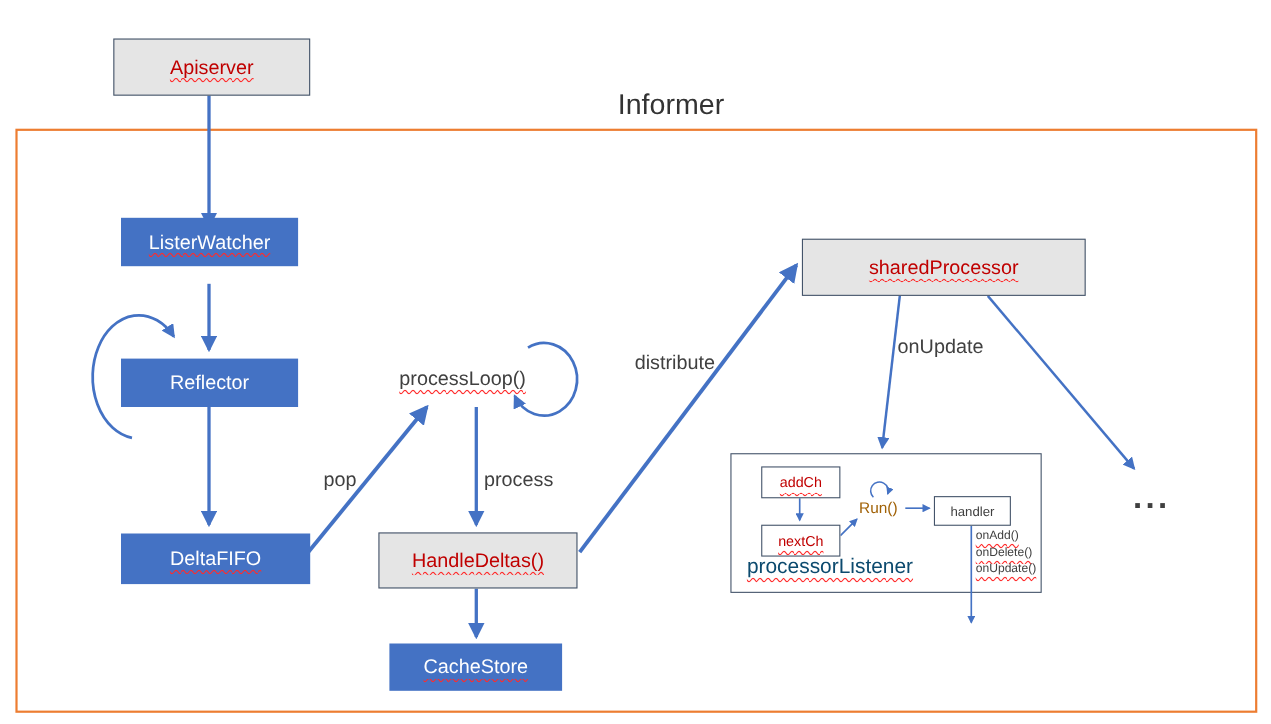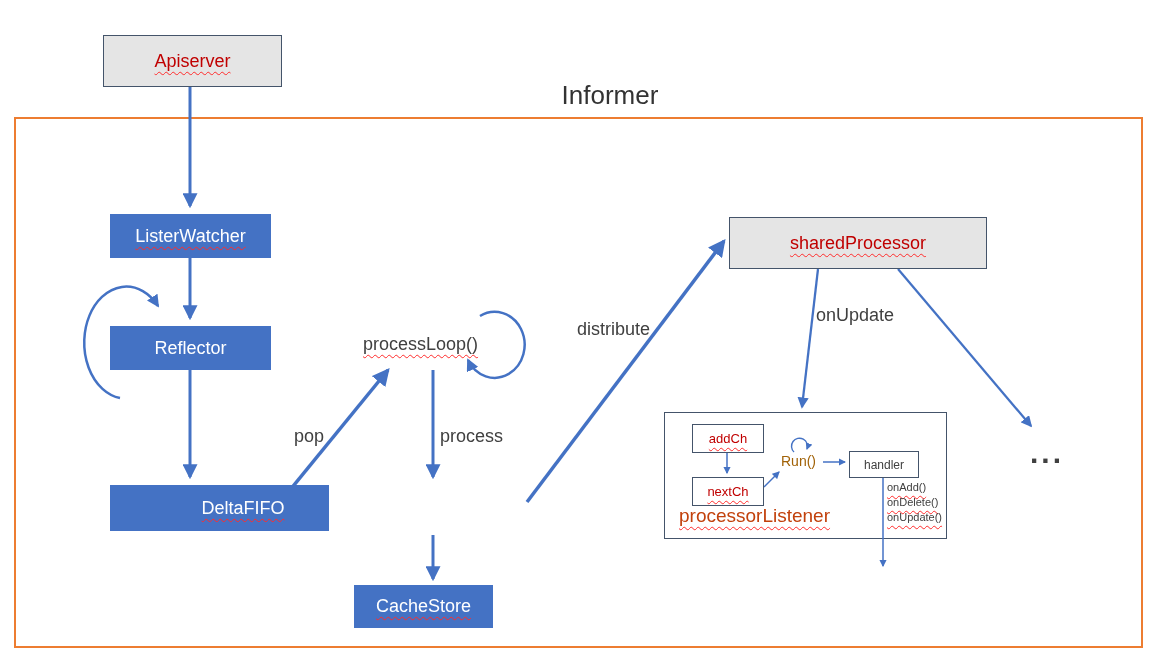--- a/index.html
+++ b/index.html
@@ -78,40 +78,43 @@
 
   <div class="abs title" style="left:460px; top:80px; width:300px;">Informer</div>
 
   <div class="abs frame-orange" style="left:14px; top:117px; width:1125px; height:527px; z-index:1;"></div>
 
 
   <div class="abs whitebox" style="left:103px; top:35px; width:177px; height:50px;">
     <span class="sq red-text">Apiserver</span>
   </div>
 
-  <div class="abs bluebox" style="left:110px; top:214px; width:161px; height:44px;">
+  <div class="abs bluebox" style="left:110px; top:198px; width:161px; height:44px;">
     <span class="sq">ListerWatcher</span>
   </div>
 
   <div class="abs bluebox" style="left:110px; top:326px; width:161px; height:44px;">
     <span>Reflector</span>
   </div>
 
-  <div class="abs bluebox" style="left:110px; top:485px; width:172px; height:46px;padding-left:47px;">
+  <div class="abs bluebox" style="left:110px; top:485px; width:172px; height:46px;">
     <span class="sq">DeltaFIFO</span>
   </div>
 
-  <div class="abs bluebox" style="left:354px; top:585px; width:139px; height:43px;">
+  <div class="abs bluebox" style="left:354px; top:585px; width:157px; height:43px;">
     <span class="sq">CacheStore</span>
   </div>
 
   <div class="abs label" style="left:363px; top:334px; z-index:4;">
     <span class="sq dark-text">processLoop()</span>
   </div>
 
+  <div class="abs whitebox" style="left:344px; top:484px; width:179px; height:49px;">
+    <span class="sq red-text">HandleDeltas()</span>
+  </div>
 
   <div class="abs whitebox" style="left:729px; top:217px; width:256px; height:50px;">
     <span class="sq red-text">sharedProcessor</span>
   </div>
 
   <div class="abs frame-thin" style="left:664px; top:412px; width:281px; height:125px; z-index:1;"></div>
 
   <div class="abs smallbox" style="left:692px; top:424px; width:70px; height:27px;">
     <span class="sq red-text">addCh</span>
   </div>
@@ -125,21 +128,21 @@
   <div class="abs smallbox" style="left:849px; top:451px; width:68px; height:25px; font-size:12px; color:#404040;">
     <span>handler</span>
   </div>
 
   <div class="abs callbacks" style="left:887px; top:480px;">
     <div class="sq">onAdd()</div>
     <div class="sq">onDelete()</div>
     <div class="sq">onUpdate()</div>
   </div>
 
-  <div class="abs" style="left:679px; top:505px; font-size:19px; color:#c2410c; z-index:4;">
+  <div class="abs" style="left:679px; top:505px; font-size:19px; color:#0c4a6e; z-index:4;">
     <span class="sq">processorListener</span>
   </div>
 
   <div class="abs ellipsis" style="left:1030px; top:436px;">...</div>
 
   <div class="abs label" style="left:294px; top:426px;">pop</div>
   <div class="abs label" style="left:440px; top:426px;">process</div>
   <div class="abs label" style="left:577px; top:319px;">distribute</div>
   <div class="abs label" style="left:816px; top:305px;">onUpdate</div>
 

